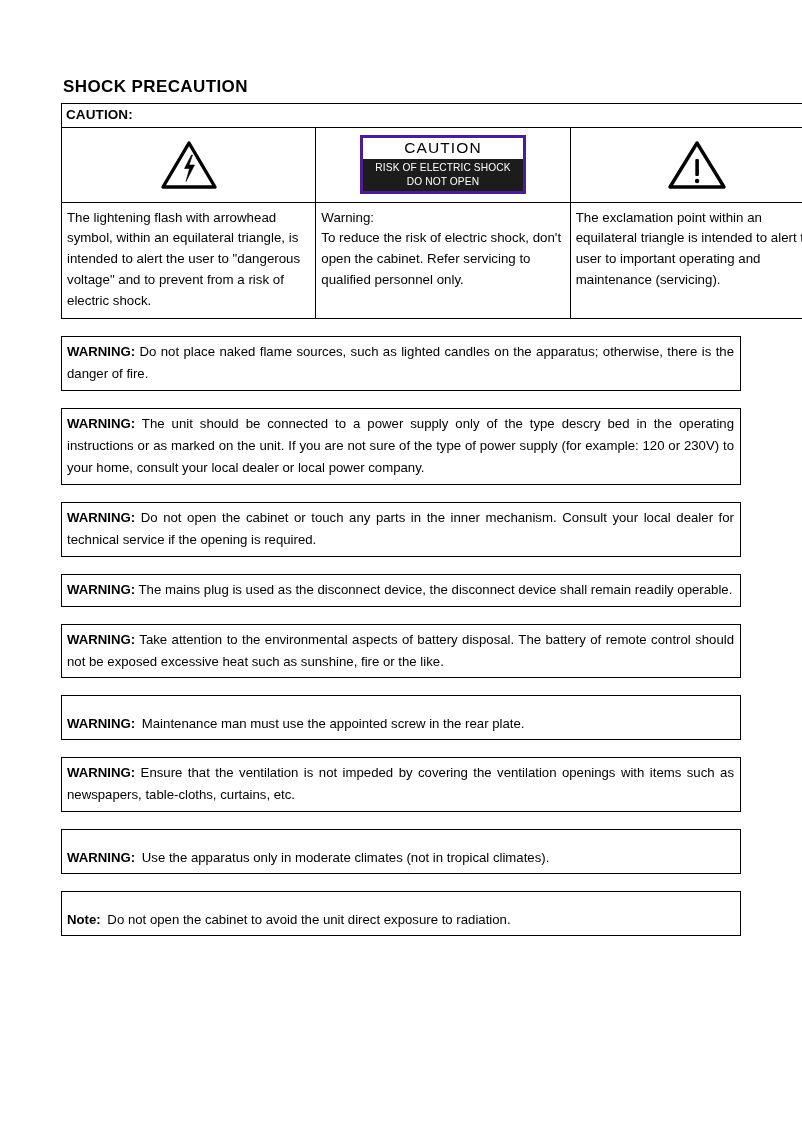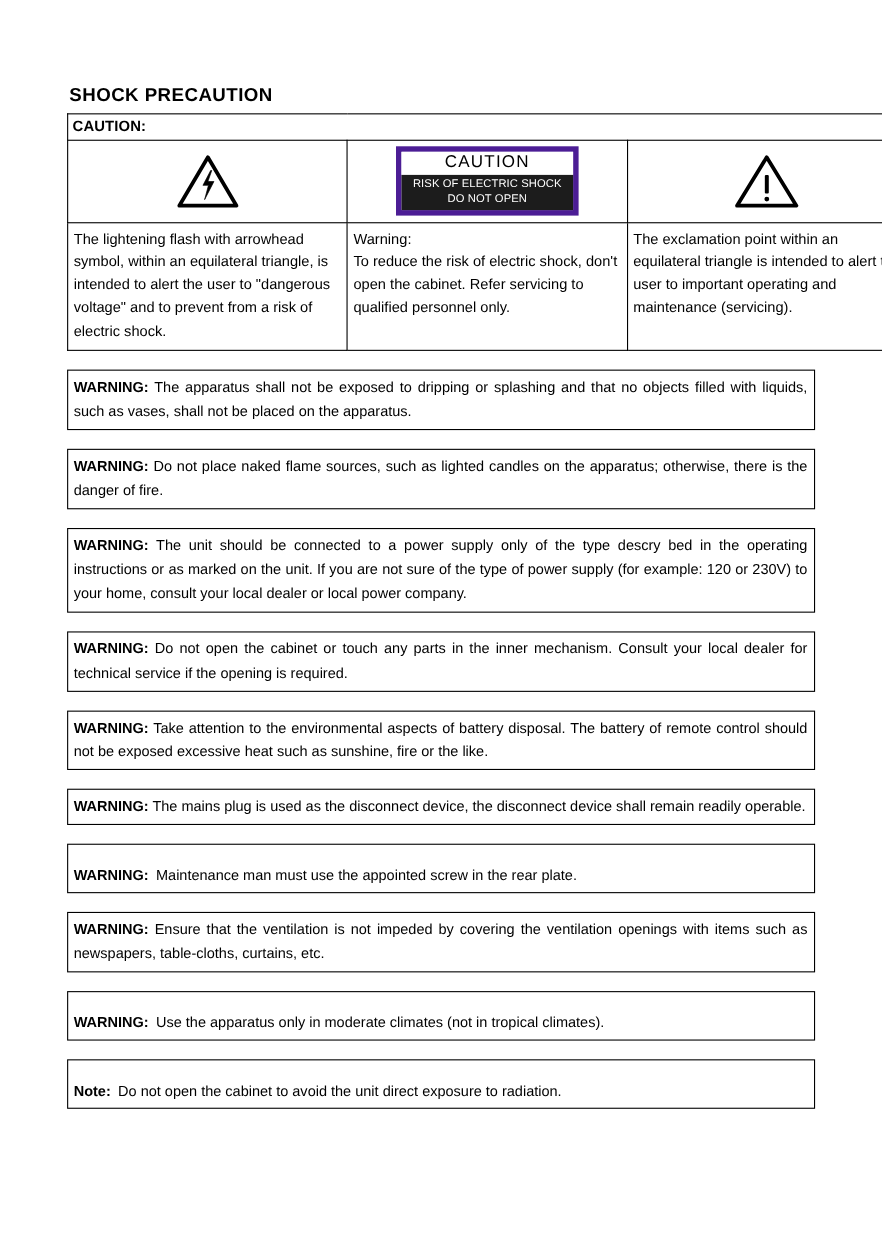--- a/index.html
+++ b/index.html
@@ -63,21 +63,21 @@
   }
   .desc-cell p { margin: 0; }
 
   
   .tri-svg { display: block; margin: 0 auto; }
 
   
   .caution-label {
     width: 166px;
     margin: 0 auto;
-    border: 5px solid #4c1d95;
+    border: 3px solid #4c1d95;
     background: #fff;
     box-sizing: border-box;
   }
   .caution-label-top {
     background: #ffffff;
     color: #000000;
     text-align: center;
     font-size: 15.5px;
     letter-spacing: 1.1px;
     padding: 1px 0 2px 0;
@@ -165,25 +165,24 @@
           <p>To reduce the risk of electric shock, don't open the cabinet. Refer servicing to qualified personnel only.</p>
         </td>
         <td class="desc-cell">
           <p>The exclamation point within an equilateral triangle is intended to alert the user to important operating and maintenance (servicing).</p>
         </td>
       </tr>
     </tbody>
   </table>
 
   <div id="warning-list">
-      <div class="warn-box"><span class="lbl">WARNING:</span><span> The apparatus shall not be exposed to dripping or splashing and that no objects filled with liquids, such as vases, shall not be placed on the apparatus.</span></div>
       <div class="warn-box"><span class="lbl">WARNING:</span><span> Do not place naked flame sources, such as lighted candles on the apparatus; otherwise, there is the danger of fire.</span></div>
       <div class="warn-box"><span class="lbl">WARNING:</span><span> The unit should be connected to a power supply only of the type descry bed in the operating instructions or as marked on the unit. If you are not sure of the type of power supply (for example: 120 or 230V) to your home, consult your local dealer or local power company.</span></div>
       <div class="warn-box"><span class="lbl">WARNING:</span><span> Do not open the cabinet or touch any parts in the inner mechanism. Consult your local dealer for technical service if the opening is required.</span></div>
+      <div class="warn-box"><span class="lbl">WARNING:</span><span> The mains plug is used as the disconnect device, the disconnect device shall remain readily operable.</span></div>
       <div class="warn-box"><span class="lbl">WARNING:</span><span> Take attention to the environmental aspects of battery disposal. The battery of remote control should not be exposed excessive heat such as sunshine, fire or the like.</span></div>
-      <div class="warn-box"><span class="lbl">WARNING:</span><span> The mains plug is used as the disconnect device, the disconnect device shall remain readily operable.</span></div>
       <div class="warn-box single"><span class="lbl">WARNING:</span><span> Maintenance man must use the appointed screw in the rear plate.</span></div>
       <div class="warn-box"><span class="lbl">WARNING:</span><span> Ensure that the ventilation is not impeded by covering the ventilation openings with items such as newspapers, table-cloths, curtains, etc.</span></div>
       <div class="warn-box single"><span class="lbl">WARNING:</span><span> Use the apparatus only in moderate climates (not in tropical climates).</span></div>
       <div class="warn-box single"><span class="lbl">Note:</span><span> Do not open the cabinet to avoid the unit direct exposure to radiation.</span></div>
     </div>
 
 </div>
 
 </body></html>

